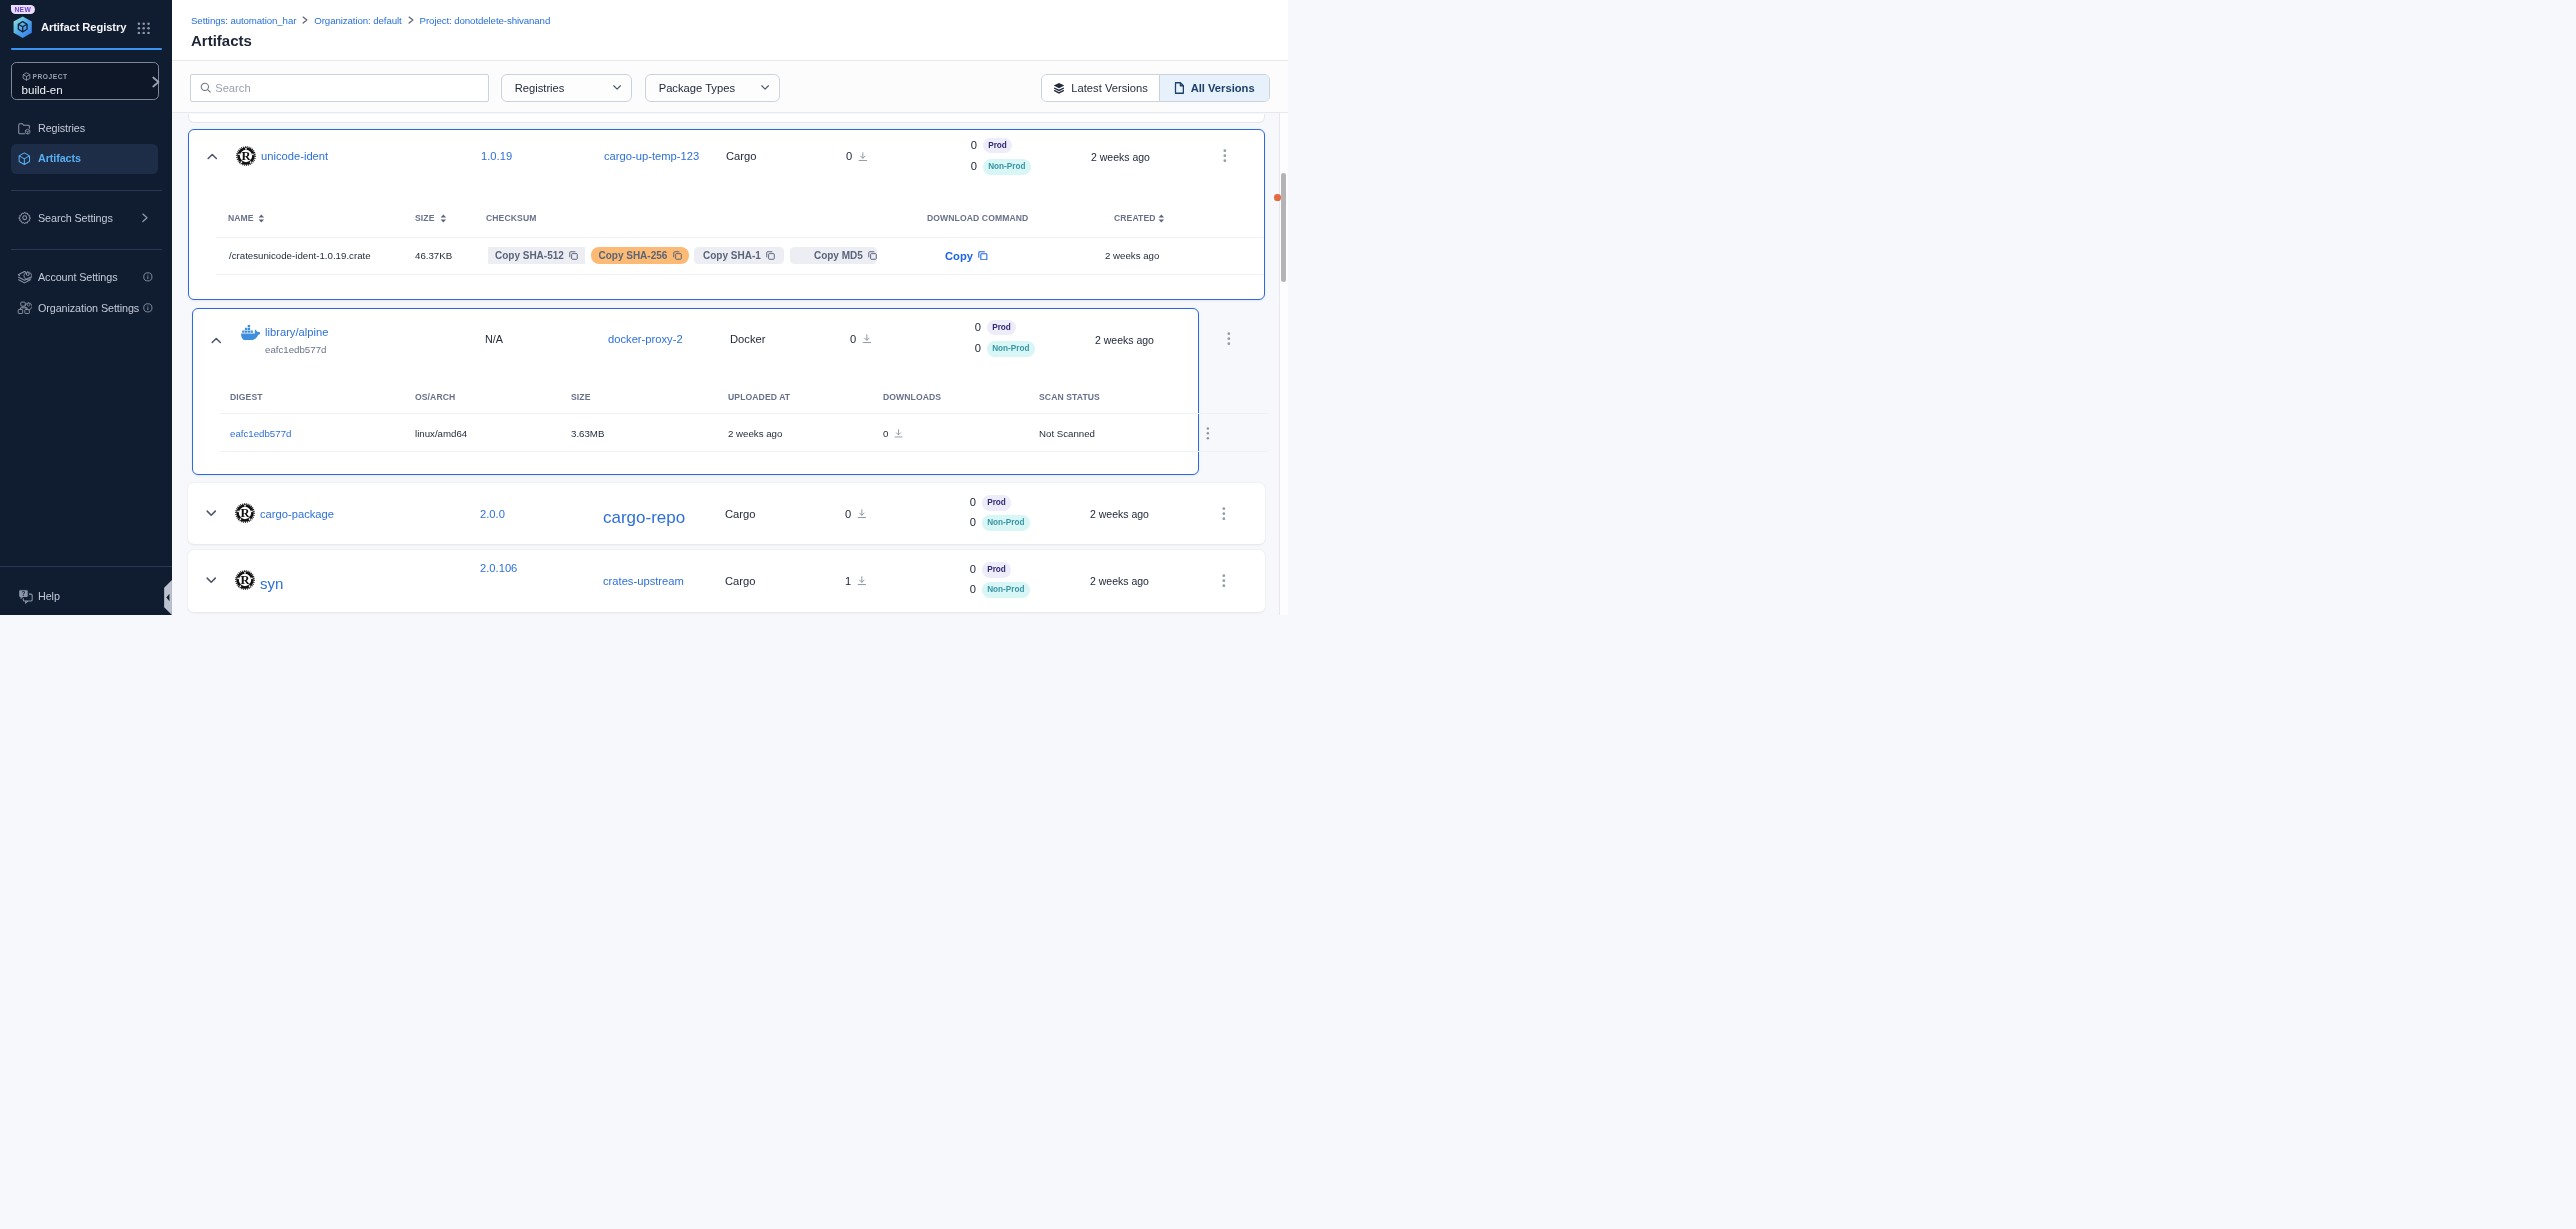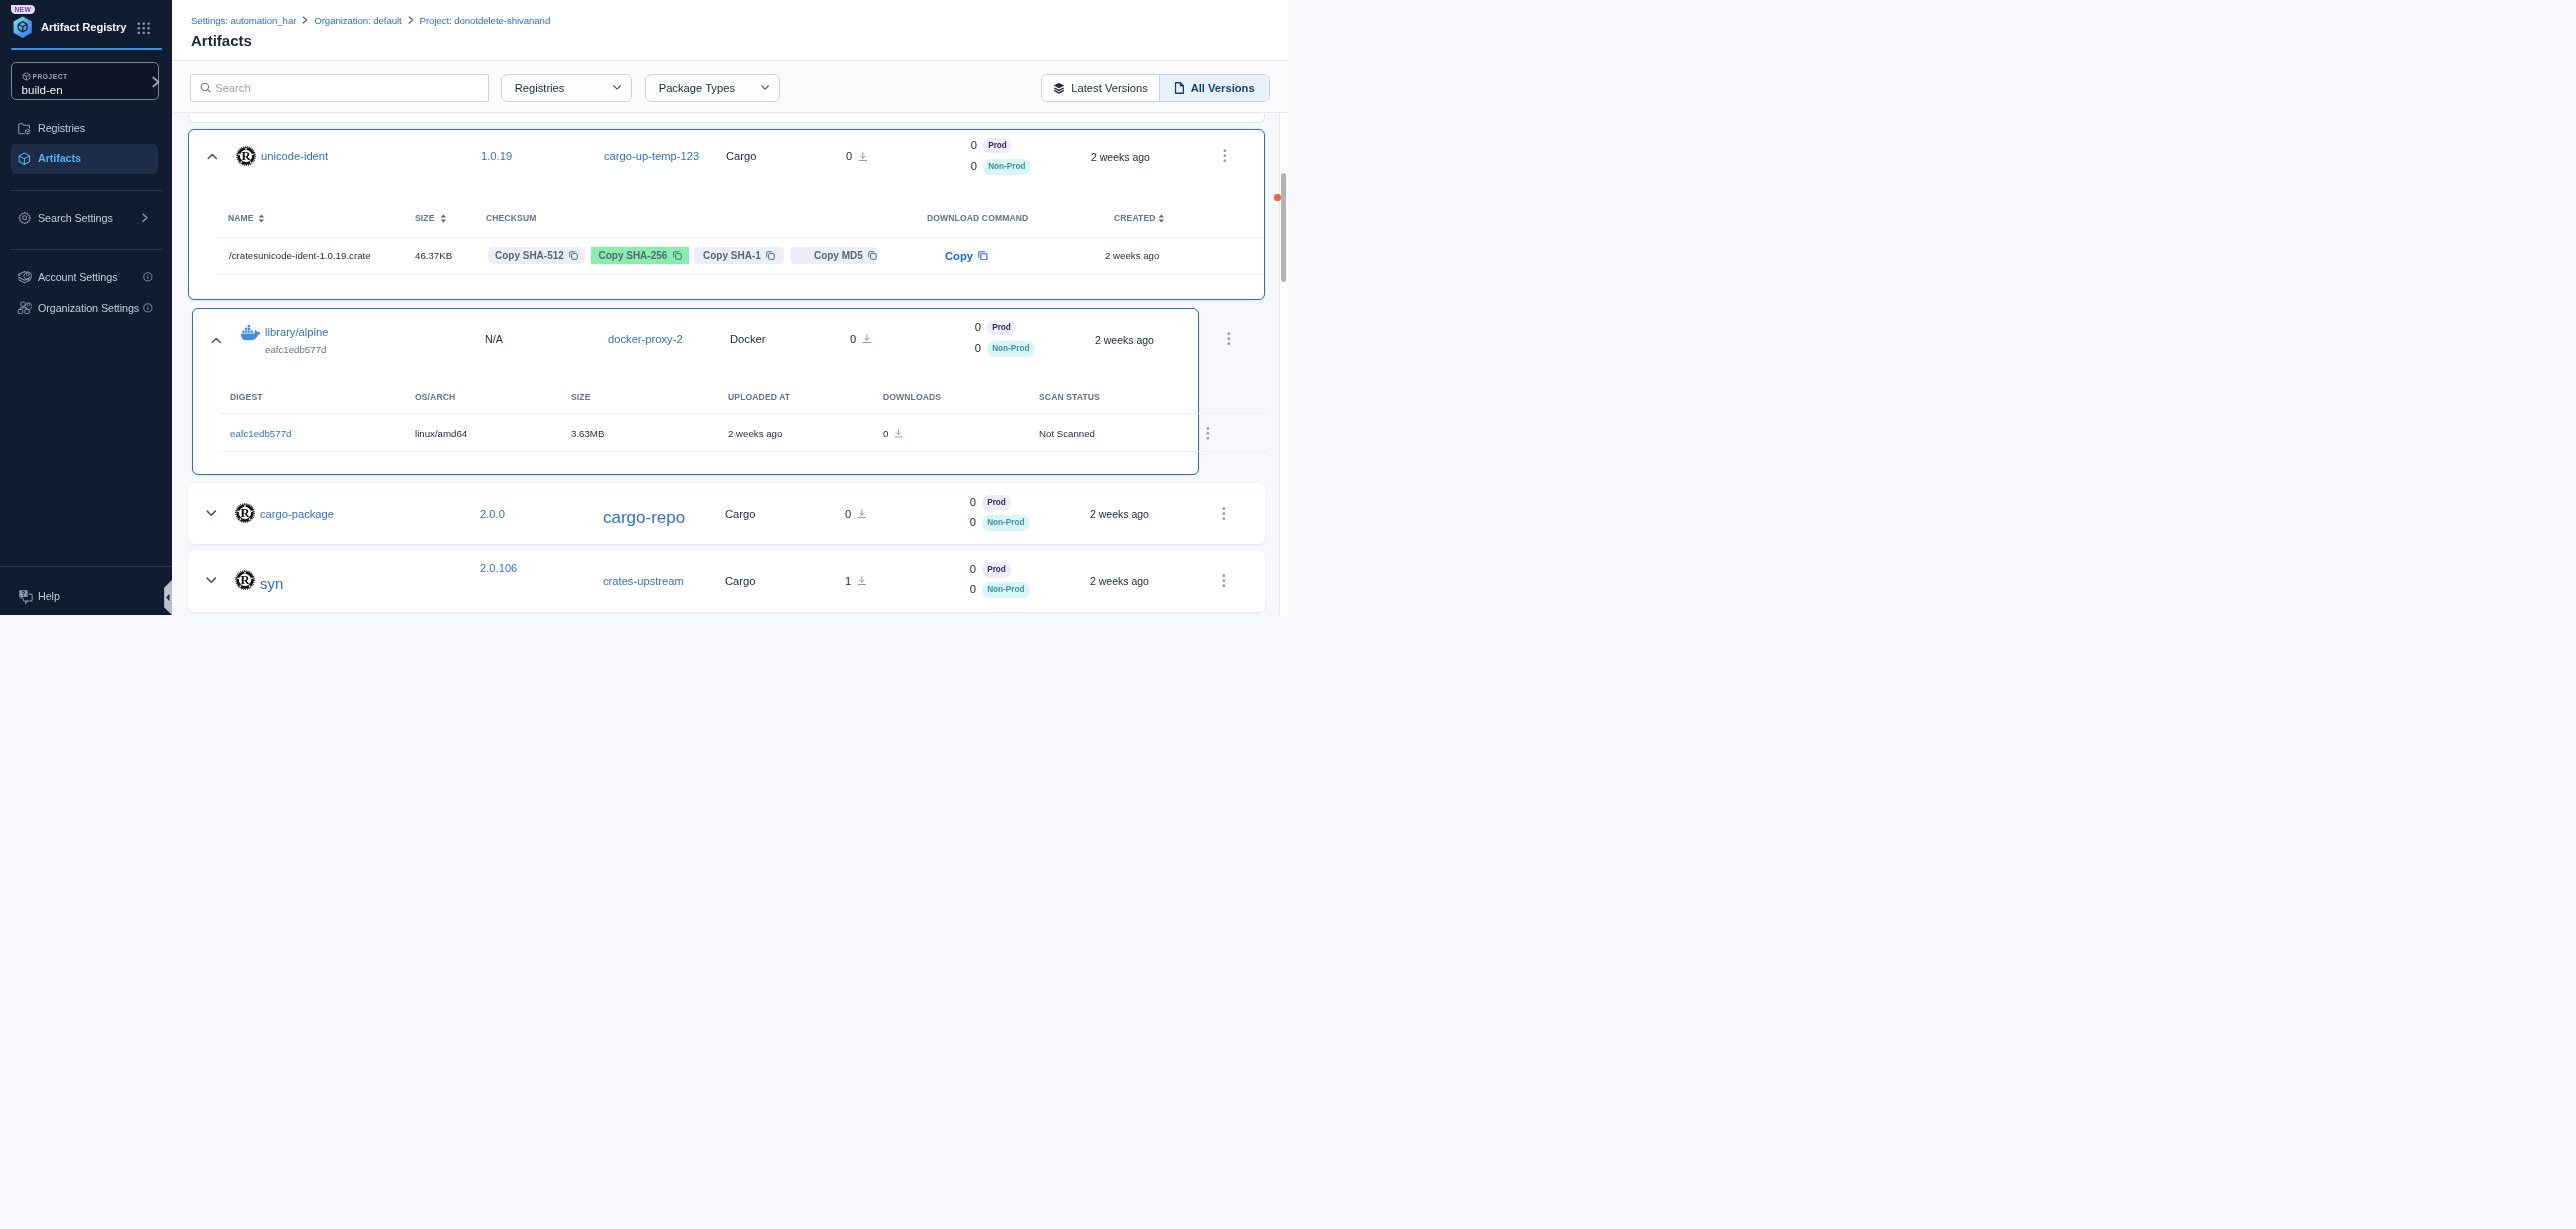--- a/index.html
+++ b/index.html
@@ -220,28 +220,28 @@
   <div class="a" style="left:738px;top:83px;font-size:8.6px;font-weight:bold;color:#68718a;letter-spacing:0.1px">DOWNLOAD COMMAND</div>
   <div class="a" style="left:925px;top:83px;font-size:8.6px;font-weight:bold;color:#68718a;letter-spacing:0.1px">CREATED</div>
   <svg class="a" style="left:969px;top:84px" width="6.7" height="9" viewBox="0 0 9 12" fill="#5b657c">
       <path d="M4.5 0.5 L8.2 4.7 H0.8 Z"></path>
       <path d="M4.5 11.5 L0.8 7.3 H8.2 Z"></path>
     </svg>
   <div class="a" style="left:27px;top:107px;width:1048px;height:0.7px;background:#edf0f4"></div>
 
   <div class="a" style="left:40px;top:120px;font-size:9.7px;color:#1f2838">/cratesunicode-ident-1.0.19.crate</div>
   <div class="a" style="left:226px;top:120px;font-size:9.7px;color:#1f2838">46.37KB</div>
-  <div class="a cy" style="left:299px;top:117px;width:97px;height:17px;background:#eceef4;border-radius:6px;justify-content:center">
+  <div class="a cy" style="left:299px;top:117px;width:97px;height:17px;background:#eceef4;border-radius:0;justify-content:center">
       <span style="font-size:10px;font-weight:600;color:#5a6579">Copy SHA-512</span>
       <svg style="margin-left:5.2px" width="9" height="9" viewBox="0 0 12 12">
         <rect x="3.5" y="3.5" width="7.5" height="7.5" rx="1" fill="none" stroke="#59647b" stroke-width="1.3"></rect>
         <path d="M8.5 1 H2.2 A1.2 1.2 0 0 0 1 2.2 V8.5" fill="none" stroke="#59647b" stroke-width="1.3"></path>
       </svg>
     </div>
-  <div class="a cy" style="left:402px;top:117px;width:98px;height:17px;background:#86efac;border-radius:0;justify-content:center">
+  <div class="a cy" style="left:402px;top:117px;width:98px;height:17px;background:#fdba74;border-radius:8px;justify-content:center">
       <span style="font-size:10px;font-weight:600;color:#5a6579">Copy SHA-256</span>
       <svg style="margin-left:5.2px" width="9" height="9" viewBox="0 0 12 12">
         <rect x="3.5" y="3.5" width="7.5" height="7.5" rx="1" fill="none" stroke="#59647b" stroke-width="1.3"></rect>
         <path d="M8.5 1 H2.2 A1.2 1.2 0 0 0 1 2.2 V8.5" fill="none" stroke="#59647b" stroke-width="1.3"></path>
       </svg>
     </div>
   <div class="a cy" style="left:505px;top:117px;width:90px;height:17px;background:#eceef4;border-radius:4.5px;justify-content:center">
       <span style="font-size:10px;font-weight:600;color:#5a6579">Copy SHA-1</span>
       <svg style="margin-left:5.2px" width="9" height="9" viewBox="0 0 12 12">
         <rect x="3.5" y="3.5" width="7.5" height="7.5" rx="1" fill="none" stroke="#59647b" stroke-width="1.3"></rect>

